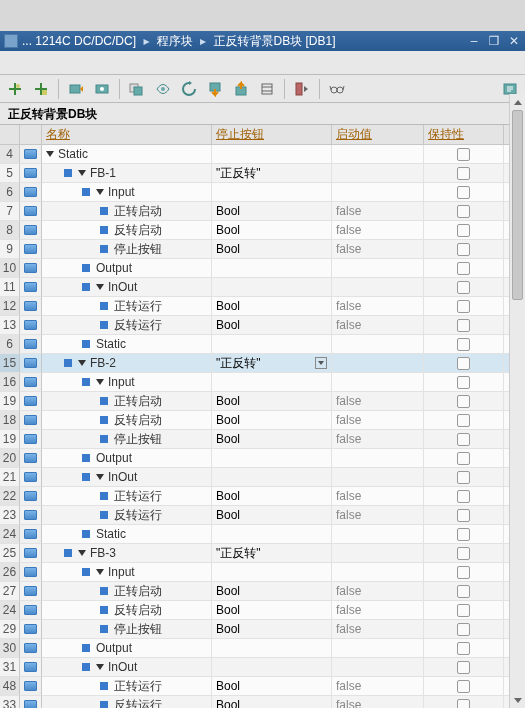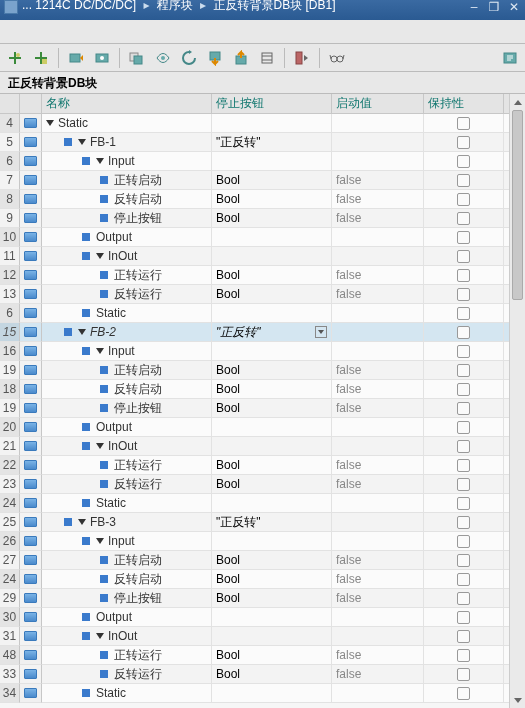--- a/index.html
+++ b/index.html
@@ -1,45 +1,45 @@
 <!DOCTYPE html>
 <html><head>
 <meta charset="utf-8">
 <style>
 * { margin: 0; padding: 0; box-sizing: border-box; font-family: "Microsoft YaHei", Arial, sans-serif; font-size: 12px; }
 body { background: #d8d8d8; width: 525px; height: 708px; overflow: hidden; position: relative; }
 
-.title-bar { height: 20px; background: linear-gradient(#3a6aa2, #2a5a92); color: #fff; display: flex; align-items: flex-end; padding: 6px 4px; }
+.title-bar { height: 20px; background: linear-gradient(#3a6aa2, #2a5a92); color: #fff; display: flex; align-items: center; padding: 6px 4px; margin-top: 31px; }
 .title-bar .title-text { flex: 1; white-space: nowrap; overflow: hidden; }
 .title-bar .title-icon { width: 14px; height: 14px; background: #7aa3cc; border: 1px solid #4a7aaa; margin-right: 4px; }
 .title-bar .crumb-sep { margin: 0 4px; color: #cde; }
 .title-bar .win-btns { display: flex; gap: 6px; align-items: center; }
 .title-bar .win-btn { width: 14px; height: 14px; color: #dde8f3; cursor: default; display:flex; align-items:center; justify-content:center; }
 
 .gap-bar { height: 24px; background: #e8e8e8; border-bottom: 1px solid #bbb; }
 
 .toolbar { height: 28px; background: #e8e8e8; border-bottom: 1px solid #bbb; display: flex; align-items: center; padding: 0 4px; gap: 4px; }
 .tb-btn { width: 22px; height: 22px; display: flex; align-items: center; justify-content: center; border: 1px solid transparent; }
 .tb-sep { width: 1px; height: 20px; background: #bbb; margin: 0 2px; }
 .tb-spacer { flex: 1; }
 .icon-box { width: 16px; height: 16px; }
 
 .block-title { height: 22px; background: #e8e8e8; padding: 2px 8px 0; font-weight: bold; font-size: 14px; display: flex; align-items: center; border-bottom: 1px solid #bbb; }
 
 .grid { display: grid; grid-template-columns: 20px 22px 170px 120px 92px 80px 1fr; }
 .header-row { display: contents; }
-.header-row > div { background: #e4e4e4; border-right: 1px solid #c7c7c7; border-bottom: 1px solid #c7c7c7; padding: 2px 4px; height: 20px; display: flex; align-items: center; color: #0f766e; }
+.header-row > div { background: #e4e4e4; border-right: 1px solid #c7c7c7; border-bottom: 1px solid #c7c7c7; padding: 2px 4px; height: 20px; display: flex; align-items: center; color: #a16207; text-decoration: underline; }
 .header-row .c0, .header-row .c1 { background: #e4e4e4; }
 
 .row { display: contents; }
 .row > div { border-right: 1px solid #e2e2e2; border-bottom: 1px solid #e2e2e2; padding: 0 4px; height: 19px; display: flex; align-items: center; background: #fbfbfb; }
 .row.alt > div { background: #f3f3f3; }
 .row > .c0 { background: #e4e4e4; justify-content: center; color: #555; border-right: 1px solid #c7c7c7; }
 .row > .c1 { background: #f0f0f0; justify-content: center; border-right: 1px solid #c7c7c7; }
-.row.selected > div { background: #d4e6f1 !important; font-style: italic; }
+.row.selected > div { background: #d4e6f1 !important; }
 .row.selected > .c0 { background: #c4d6e1 !important; }
 
 .name-cell { position: relative; }
 .indent-pad { display: inline-block; }
 .marker { width: 8px; height: 8px; background: #3a7acc; margin: 0 6px 0 0; display: inline-block; }
 .caret { width: 0; height: 0; display: inline-block; margin-right: 4px; }
 .caret.down { border-left: 4px solid transparent; border-right: 4px solid transparent; border-top: 6px solid #333; }
 .node-label { color: #333; }
 .val-muted { color: #888; }
 

